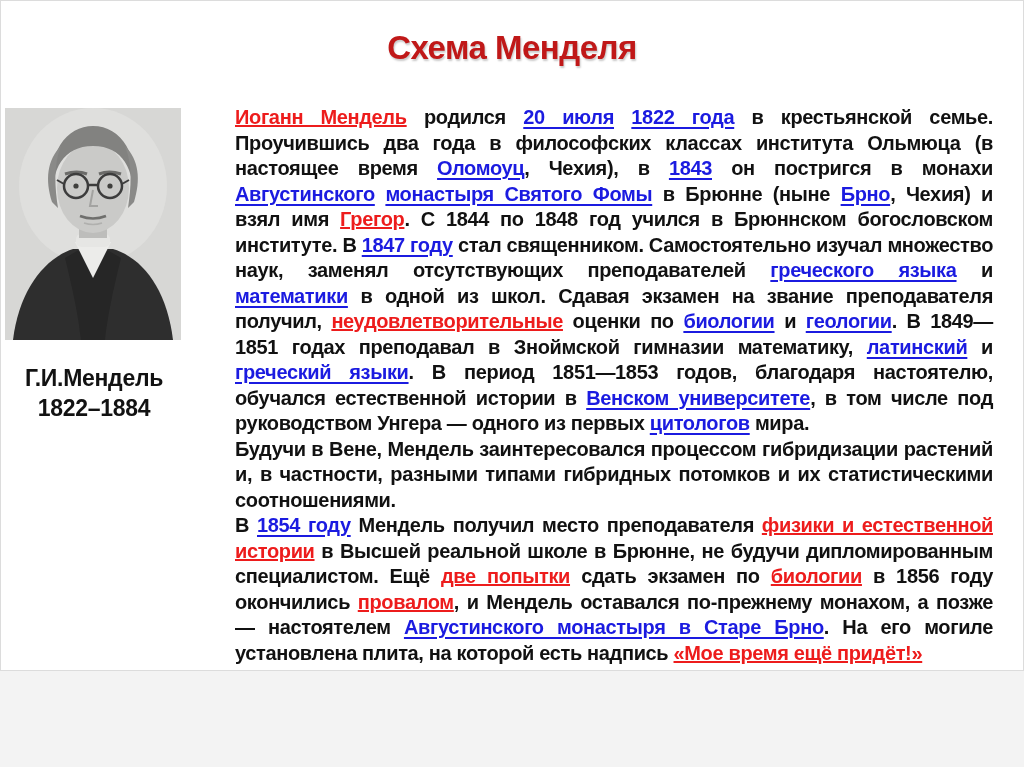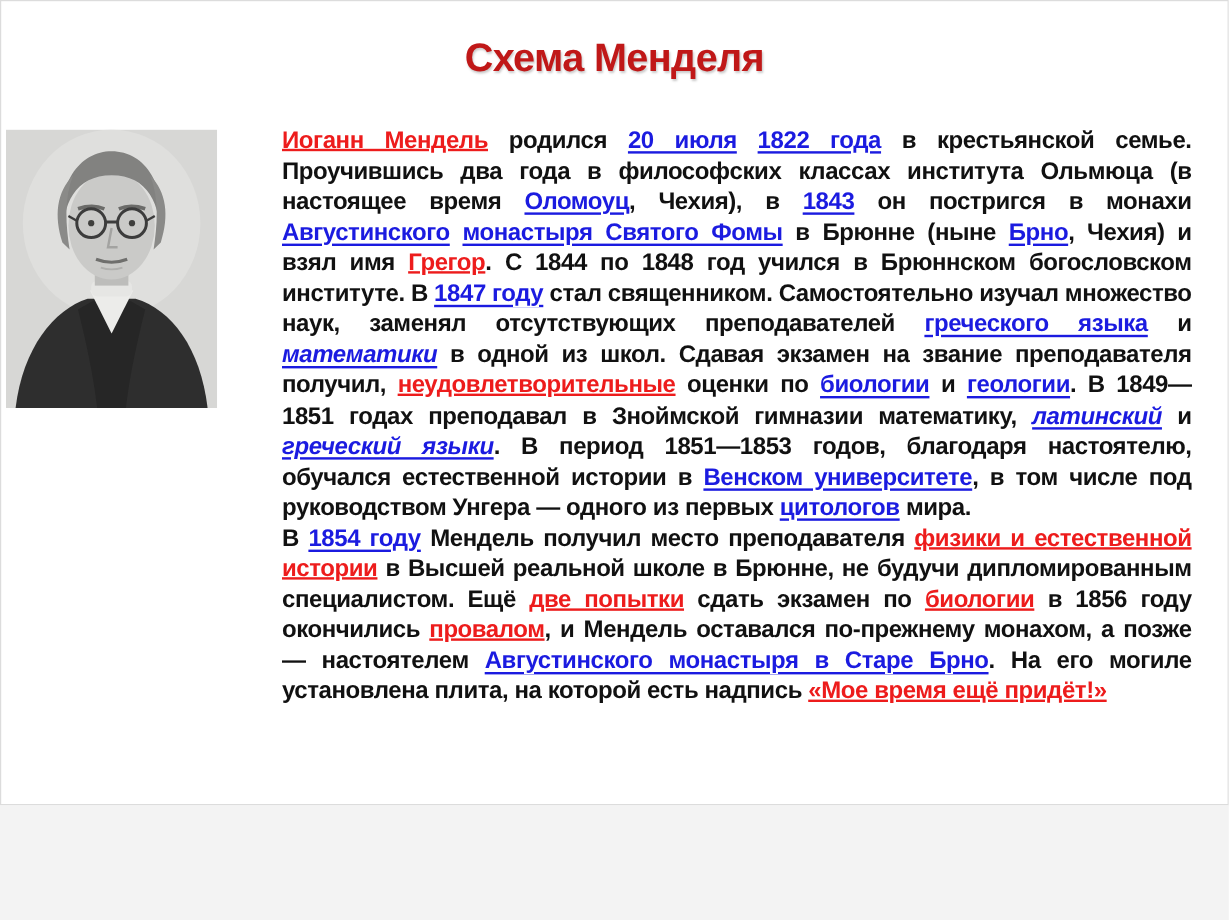--- a/index.html
+++ b/index.html
@@ -51,21 +51,21 @@
   .text-col p{margin:0;padding:0;}
   .run-t{color:var(--body-black,#111);}
   .run-r{color:var(--text-red,#ed1c1c);text-decoration:underline;}
   .run-l,.run-li{
     color:var(--link-blue,#1b1be0);
     text-decoration:underline;
     text-decoration-thickness:2px;
     text-underline-offset:3px;
     cursor:pointer;
   }
-  .run-li{font-style:italic;}
+  .run-li{}
 </style>
 </head>
 <body>
 
 <div class="slide">
 
   <h1 class="title">Схема Менделя</h1>
 
   <div class="left-col">
     <svg class="photo-frame" viewBox="0 0 176 232" xmlns="http://www.w3.org/2000/svg">
@@ -96,20 +96,25 @@
       <line x1="117" y1="76" x2="124" y2="72" stroke="#3c3c3c" stroke-width="2"></line>
 
       <circle cx="71" cy="78" r="2.6" fill="#3f3f3d"></circle>
       <circle cx="105" cy="78" r="2.6" fill="#3f3f3d"></circle>
 
       <path d="M88,82 L85,98 L93,98" stroke="#a3a3a1" stroke-width="2" fill="none"></path>
 
       <path d="M75,108 Q88,113 101,108" stroke="#6f6f6d" stroke-width="2.6" fill="none"></path>
       <path d="M79,115 Q88,118 97,115" stroke="#b0b0ae" stroke-width="1.6" fill="none"></path>
     </svg>
+    <div class="caption">
+      <div>Г.И.Мендель</div>
+      <div>1822–1884</div>
+    </div>
   </div>
 
   <div class="text-col">
     <p><span class="run-r">Иоганн Мендель</span><span class="run-t"> родился </span><span class="run-l">20 июля</span><span class="run-t"> </span><span class="run-l">1822 года</span><span class="run-t"> в крестьянской семье. Проучившись два года в философских классах института Ольмюца (в настоящее время </span><span class="run-l">Оломоуц</span><span class="run-t">, Чехия), в </span><span class="run-l">1843</span><span class="run-t"> он постригся в монахи </span><span class="run-l">Августинского</span><span class="run-t"> </span><span class="run-l">монастыря Святого Фомы</span><span class="run-t"> в Брюнне (ныне </span><span class="run-l">Брно</span><span class="run-t">, Чехия) и взял имя </span><span class="run-r">Грегор</span><span class="run-t">. С 1844 по 1848 год учился в Брюннском богословском институте. В </span><span class="run-l">1847 году</span><span class="run-t"> стал священником. Самостоятельно изучал множество наук, заменял отсутствующих преподавателей </span><span class="run-l">греческого языка</span><span class="run-t"> и </span><span class="run-li">математики</span><span class="run-t"> в одной из школ. Сдавая экзамен на звание преподавателя получил, </span><span class="run-r">неудовлетворительные</span><span class="run-t"> оценки по </span><span class="run-l">биологии</span><span class="run-t"> и </span><span class="run-l">геологии</span><span class="run-t">. В 1849—1851 годах преподавал в Зноймской гимназии математику, </span><span class="run-li">латинский</span><span class="run-t"> и </span><span class="run-li">греческий языки</span><span class="run-t">. В период 1851—1853 годов, благодаря настоятелю, обучался естественной истории в </span><span class="run-l">Венском университете</span><span class="run-t">, в том числе под руководством Унгера — одного из первых </span><span class="run-l">цитологов</span><span class="run-t"> мира.</span></p>
+    <p><span class="run-t">Будучи в Вене, Мендель заинтересовался процессом гибридизации растений и, в частности, разными типами гибридных потомков и их статистическими соотношениями.</span></p>
     <p><span class="run-t">В </span><span class="run-l">1854 году</span><span class="run-t"> Мендель получил место преподавателя </span><span class="run-r">физики и естественной истории</span><span class="run-t"> в Высшей реальной школе в Брюнне, не будучи дипломированным специалистом. Ещё </span><span class="run-r">две попытки</span><span class="run-t"> сдать экзамен по </span><span class="run-r">биологии</span><span class="run-t"> в 1856 году окончились </span><span class="run-r">провалом</span><span class="run-t">, и Мендель оставался по-прежнему монахом, а позже — настоятелем </span><span class="run-l">Августинского монастыря в Старе Брно</span><span class="run-t">. На его могиле установлена плита, на которой есть надпись </span><span class="run-r">«Мое время ещё придёт!»</span></p>
   </div>
 
 </div>
 
 </body></html>

